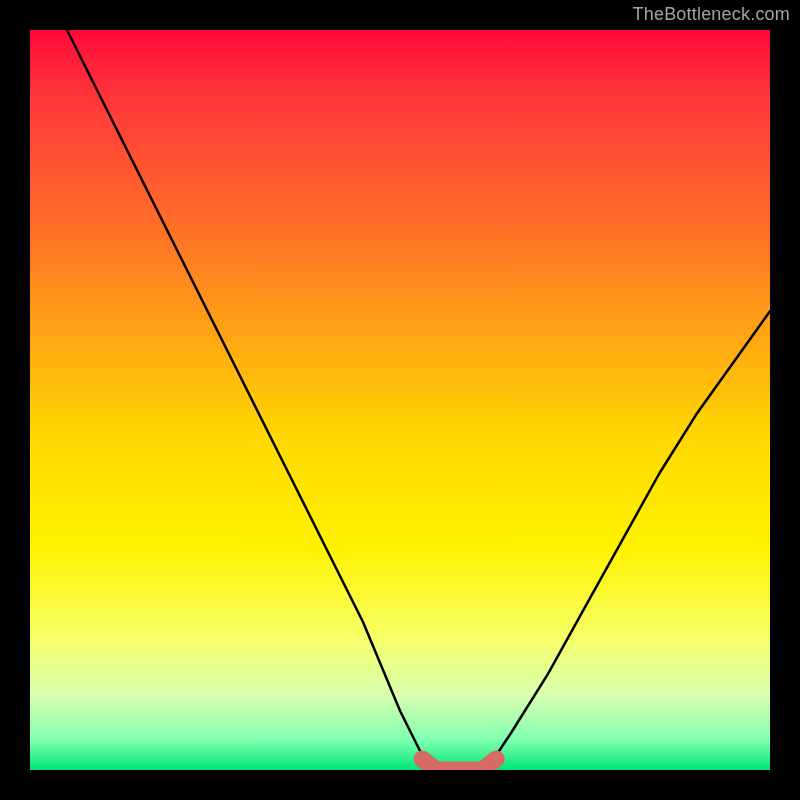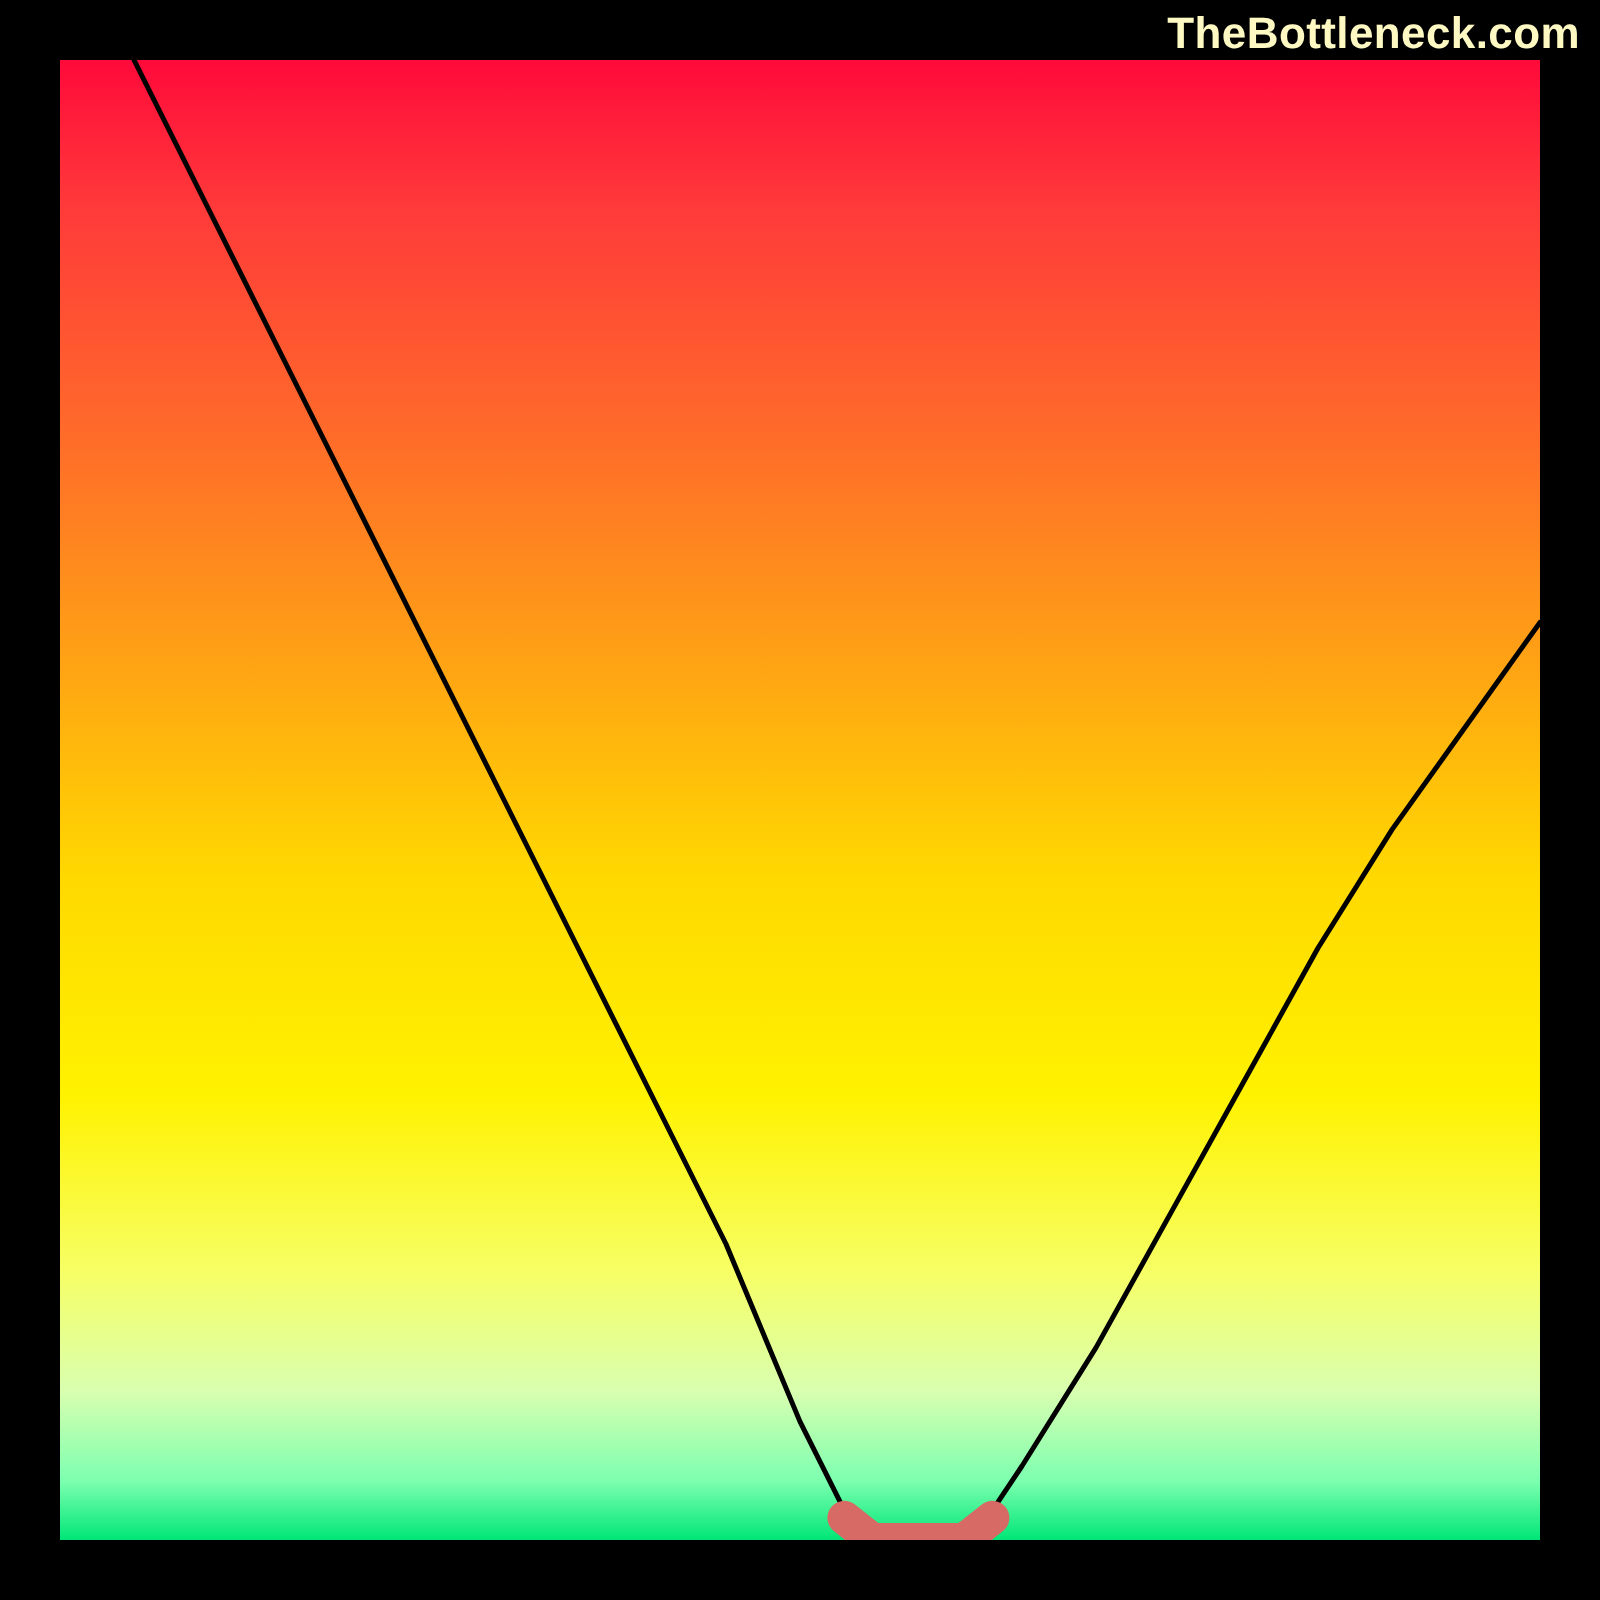--- a/index.html
+++ b/index.html
@@ -35,23 +35,23 @@
       #f6ff66 82%,
       #d8ffb0 90%,
       #7dffb0 96%,
       #00e676 100%
     );
   }
   .watermark {
     position: absolute;
     top: 4px;
     right: 10px;
-    color: #fef9c3;
-    font-size: 22px;
-    font-weight: 700;
+    color: #a3a3a3;
+    font-size: 18px;
+    font-weight: 400;
     letter-spacing: 0.2px;
     user-select: none;
   }
   svg.curve {
     position: absolute;
     top: 0;
     left: 0;
     width: 740px;
     height: 740px;
   }

